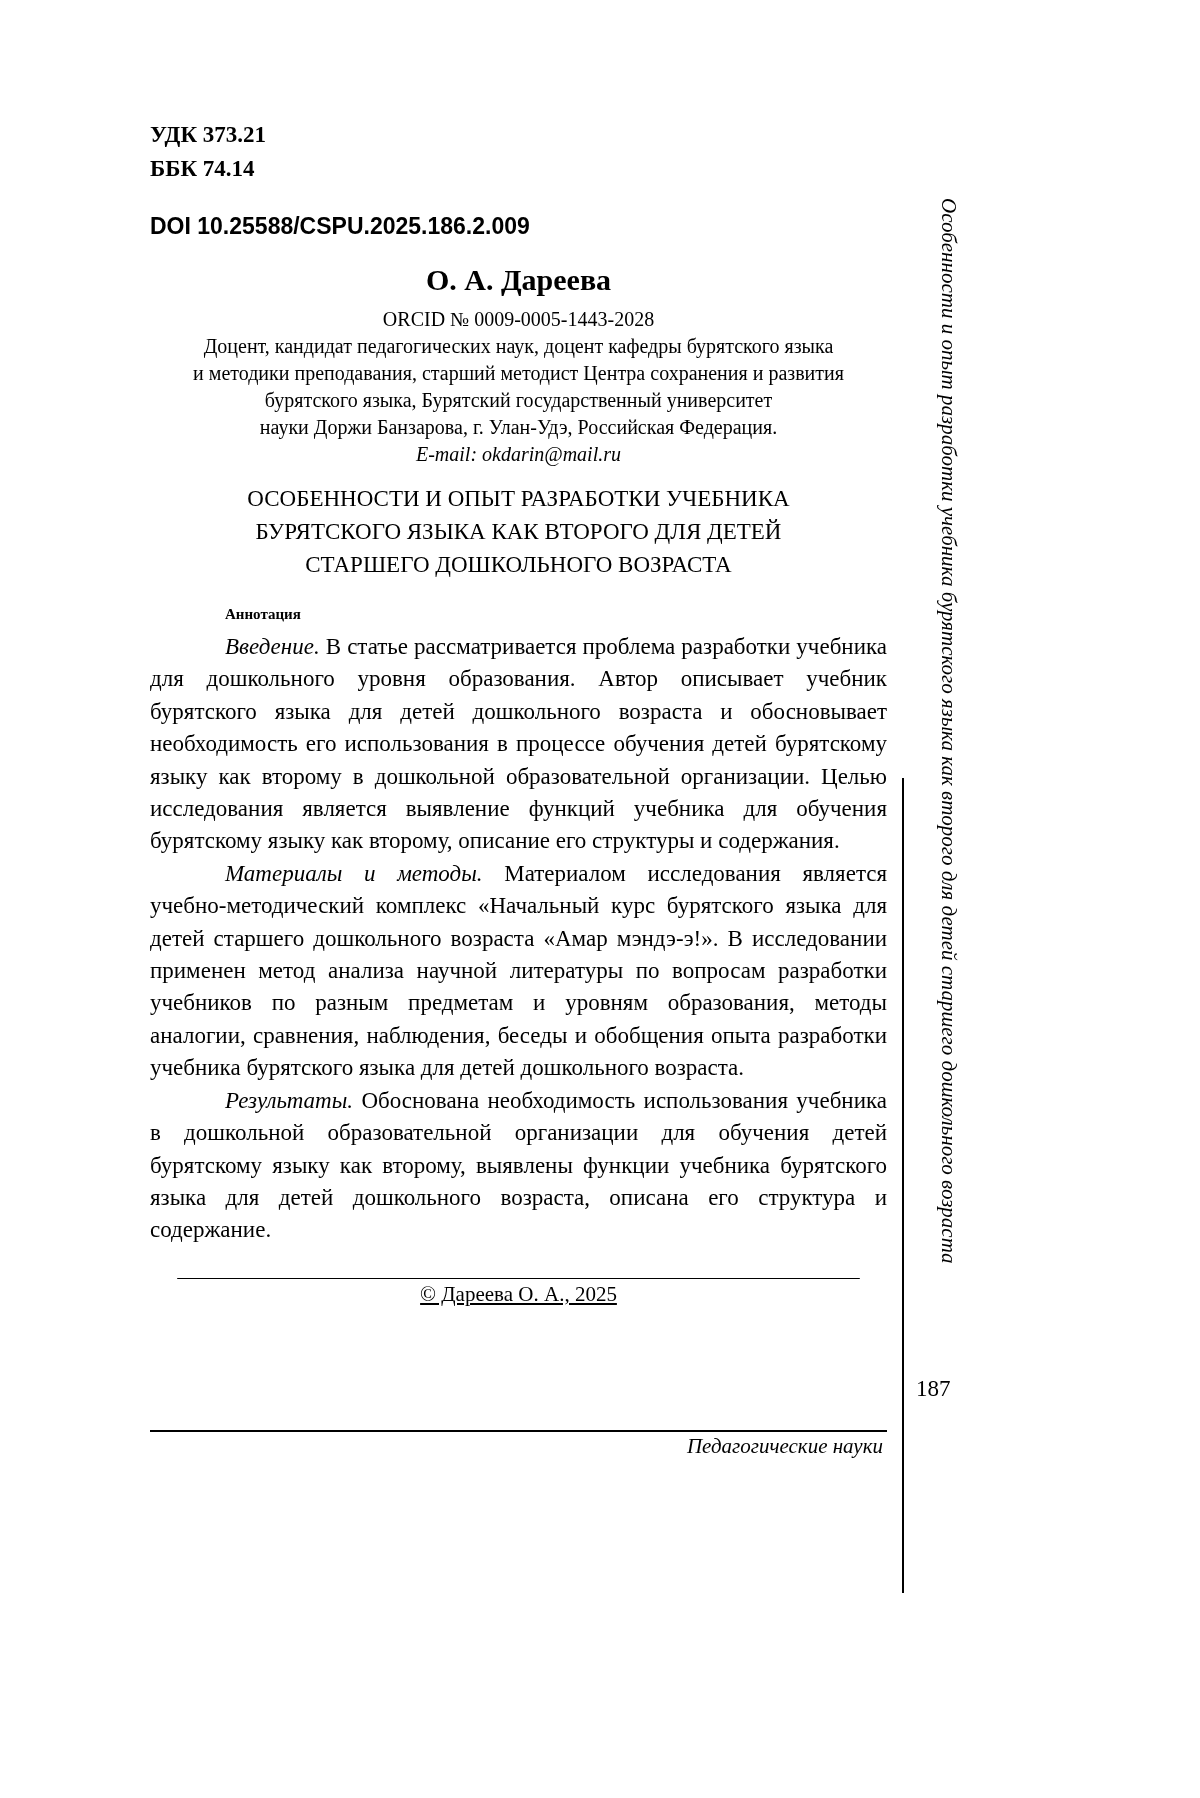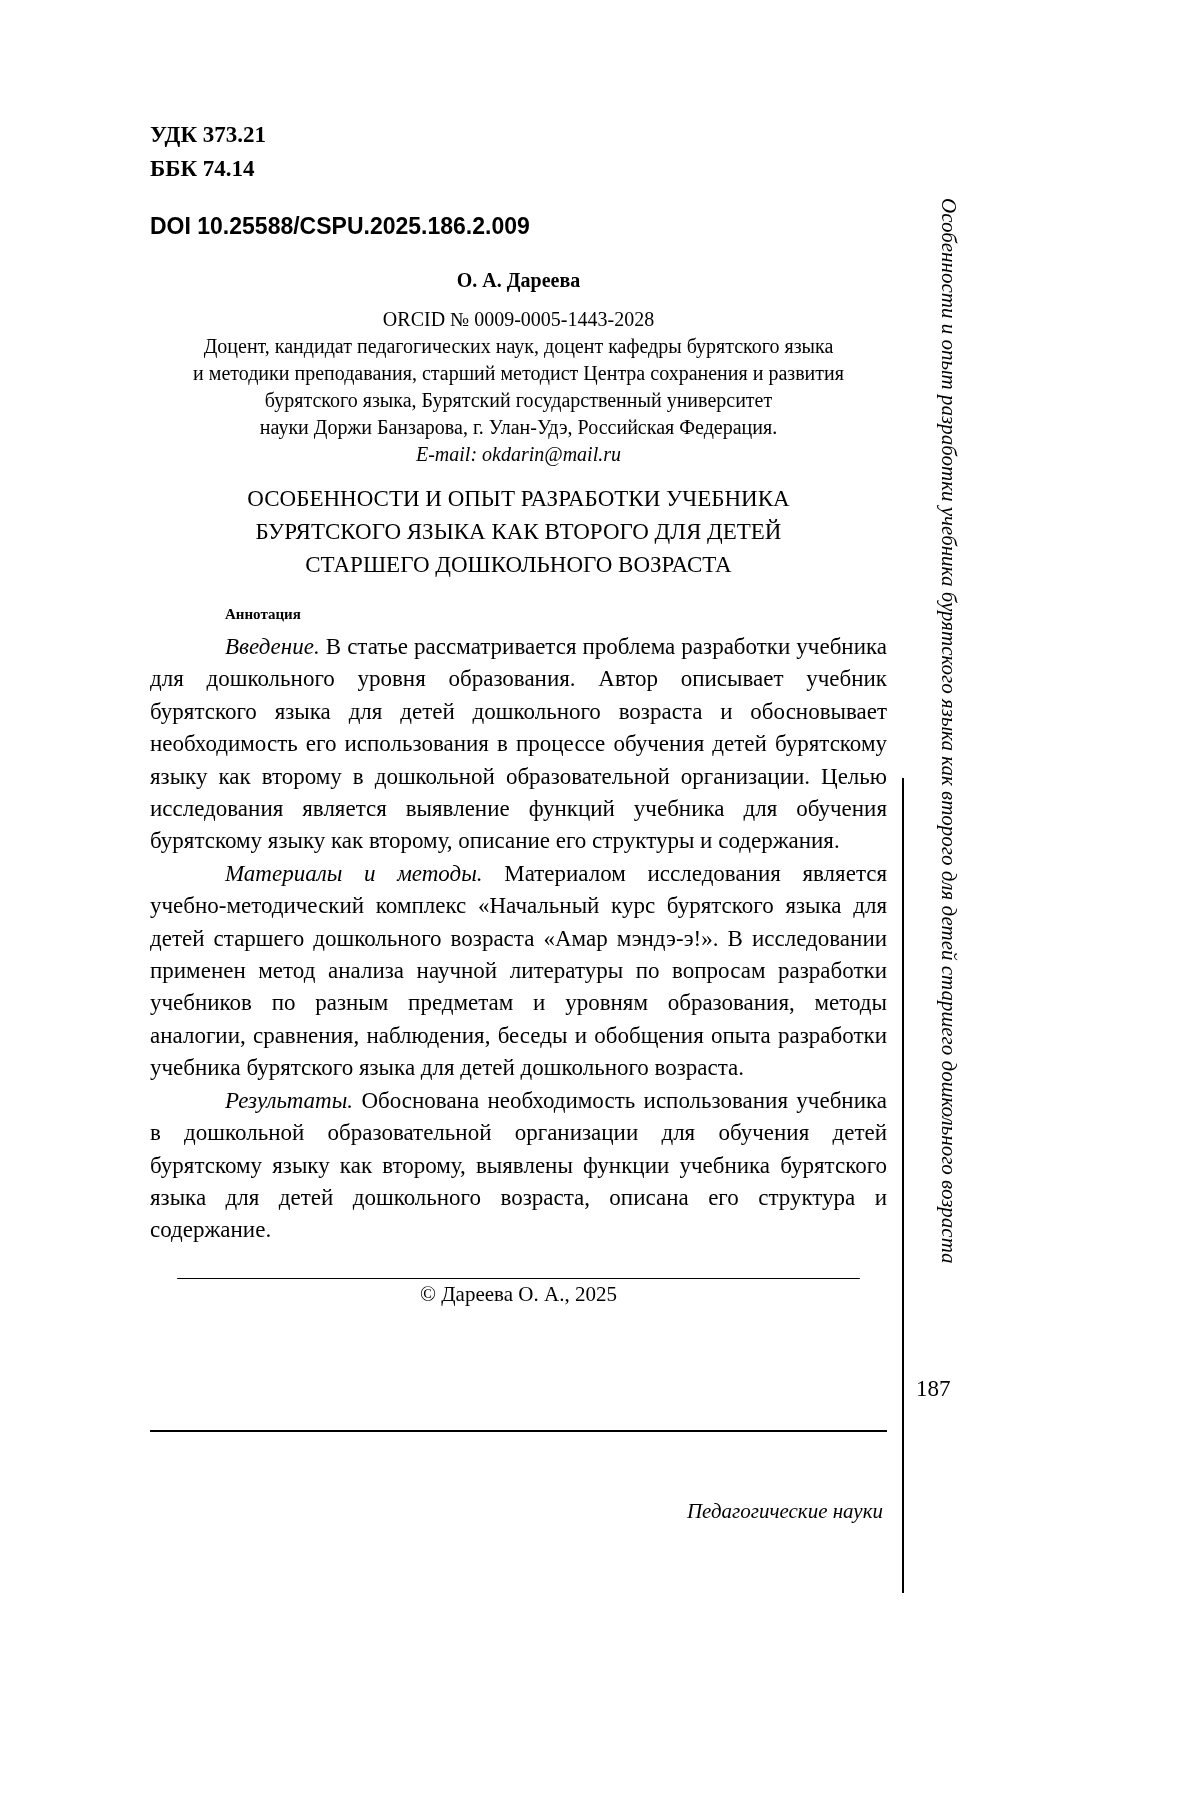--- a/index.html
+++ b/index.html
@@ -23,21 +23,21 @@
   .meta-line.italic { font-style: italic; }
 
   .doi-line {
     font-family: "Liberation Sans", sans-serif;
     font-weight: bold;
     font-size: 23px;
     margin-top: 24px;
     line-height: 32px;
   }
 
-  .author-name { text-align: center; font-weight: bold; font-size: 20px; margin-top: 22px; line-height: 32px; }
+  .author-name { text-align: center; font-weight: bold; font-size: 30px; margin-top: 22px; line-height: 32px; }
   .orcid-line  { text-align: center; font-size: 20px; margin-top: 10px; line-height: 27px; }
   .affil-line  { text-align: center; font-size: 20px; line-height: 27px; }
   .email-line  { text-align: center; font-size: 20px; line-height: 27px; font-style: italic; }
 
   .article-title { margin-top: 14px; }
   .title-line { text-align: center; font-weight: normal; font-size: 23px; line-height: 33px; }
 
   .abstract-heading { font-weight: bold; font-size: 15px; margin-top: 16px; padding-left: 75px; line-height: 34px; }
 
   .para {
@@ -50,31 +50,31 @@
   }
   .lead { font-style: italic; }
 
   .copyright-block { margin-top: 12px; text-align: center; }
   .underscore-rule {
     font-size: 22px; line-height: 20px;
     white-space: nowrap; overflow: hidden;
     letter-spacing: 0;
     text-decoration: underline;
   }
-  .copyright-text { font-size: 21px; line-height: 30px; }
+  .copyright-text { font-size: 21px; line-height: 30px; text-decoration: underline; }
 
   .footer-rule {
     position: absolute;
     left: 150px; top: 1430px;
     width: 737px; height: 0;
     border-top: 2px solid #000;
   }
   .footer-section {
     position: absolute;
-    left: 450px; top: 1496px;
+    left: 450px; top: 1431px;
     width: 433px;
     text-align: right;
     font-style: italic;
     font-size: 21px;
     line-height: 30px;
   }
   .footer-page-number {
     position: absolute;
     left: 916px; top: 1374px;
     font-size: 23px;

